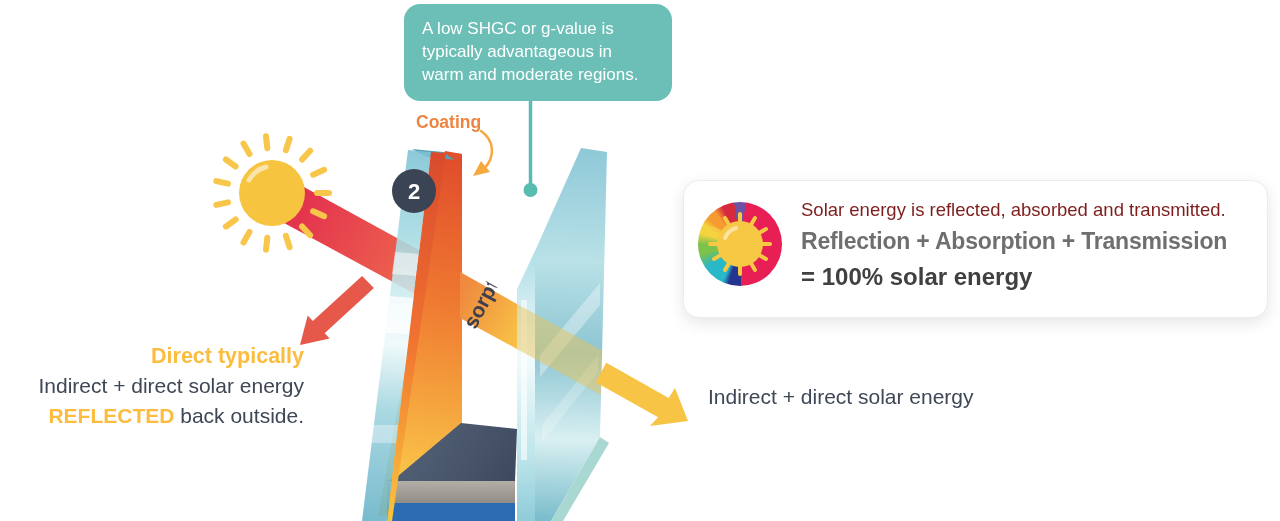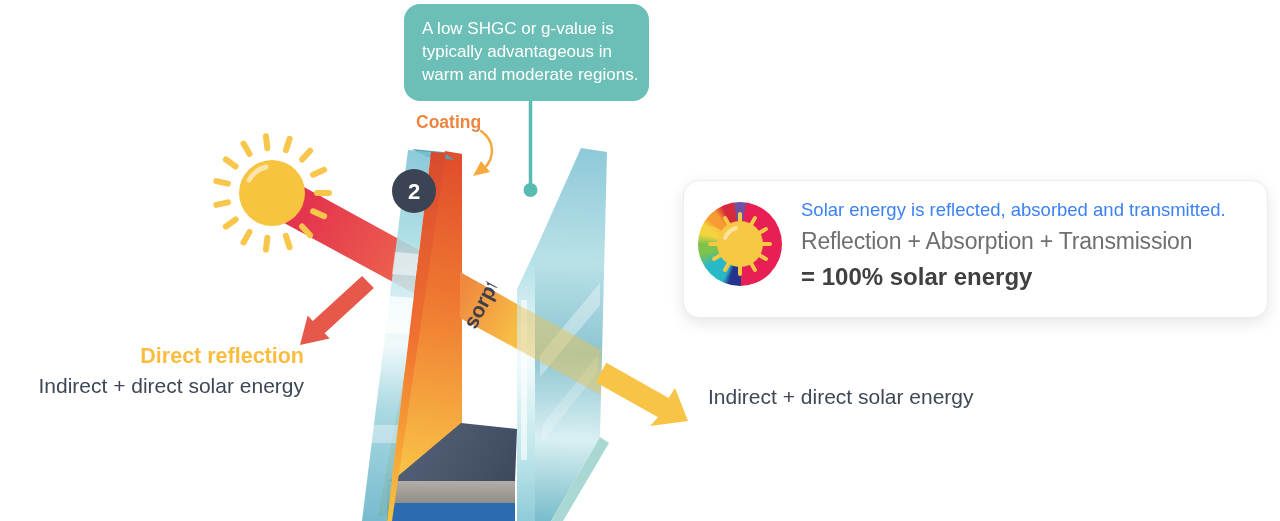--- a/index.html
+++ b/index.html
@@ -3,21 +3,21 @@
 <meta charset="utf-8">
 <style>
   html,body{margin:0;padding:0;background:#fff;}
   #stage{
     position:relative;width:1280px;height:521px;background:#ffffff;overflow:hidden;
     font-family:"Liberation Sans", sans-serif;
   }
   .abs{position:absolute;}
   
   .tooltip{
-    left:404px;top:4px;width:245px;height:97px;background:#6BBFB6;border-radius:16px;
+    left:404px;top:4px;width:268px;height:97px;background:#6BBFB6;border-radius:16px;
     color:#ffffff;font-size:17px;line-height:23px;padding:13px 0 0 18px;box-sizing:border-box;
   }
   
   .coating{left:416px;top:112px;font-size:17.5px;font-weight:bold;color:#EE8440;}
   
   .left-block{left:0;top:341px;width:304px;text-align:right;font-size:21px;line-height:30px;color:#3D4755;}
   .left-block .title{font-size:21.5px;font-weight:bold;color:#FBBC3F;}
   .hl{font-weight:bold;color:#FBBC3F;}
   
   .right-block{left:708px;top:382px;width:420px;text-align:left;font-size:21px;line-height:30px;color:#3D4755;}
@@ -35,22 +35,22 @@
       #24348F 178deg 196deg,
       #28B8C8 205deg 235deg,
       #7DC24B 255deg 270deg,
       #F5D33F 285deg 298deg,
       #F59B31 308deg 322deg,
       #D6293B 335deg 352deg,
       #6C51A4 352deg 360deg);
   }
   .donut svg{position:absolute;left:0;top:0;}
   .card-text{position:absolute;left:117px;top:16px;width:455px;}
-  .card-line1{font-size:18.5px;color:#3b82f6;line-height:26px;}
-  .card-line2{font-size:23px;font-weight:normal;color:#6F6F6F;line-height:36px;letter-spacing:-0.2px;}
+  .card-line1{font-size:18.5px;color:#7f1d1d;line-height:26px;}
+  .card-line2{font-size:23px;font-weight:bold;color:#6F6F6F;line-height:36px;letter-spacing:-0.2px;}
   .card-line3{font-size:24px;font-weight:bold;color:#404040;line-height:36px;}
   svg text{font-family:"Liberation Sans", sans-serif;}
 </style>
 </head>
 <body>
 
 <div id="stage">
 
   <svg class="abs" style="left:0;top:0" width="1280" height="521" viewBox="0 0 1280 521">
     <defs>
@@ -183,22 +183,23 @@
 
   <div class="abs tooltip">
     <div>A low SHGC or g-value is</div>
     <div>typically advantageous in</div>
     <div>warm and moderate regions.</div>
   </div>
 
   <div class="abs coating">Coating</div>
 
   <div class="abs left-block">
-    <div class="title">Direct reflection</div>
+    <div class="title">Direct typically</div>
     <div>Indirect + direct solar energy</div>
+    <div><span class="hl">REFLECTED</span><span> back outside.</span></div>
   </div>
 
   <div class="abs right-block">
     <div>Indirect + direct solar energy</div>
   </div>
 
   <div class="abs card">
     <div class="donut">
       <svg width="84" height="84" viewBox="0 0 84 84">
         <g stroke="#F7C843" stroke-width="4" stroke-linecap="round">

